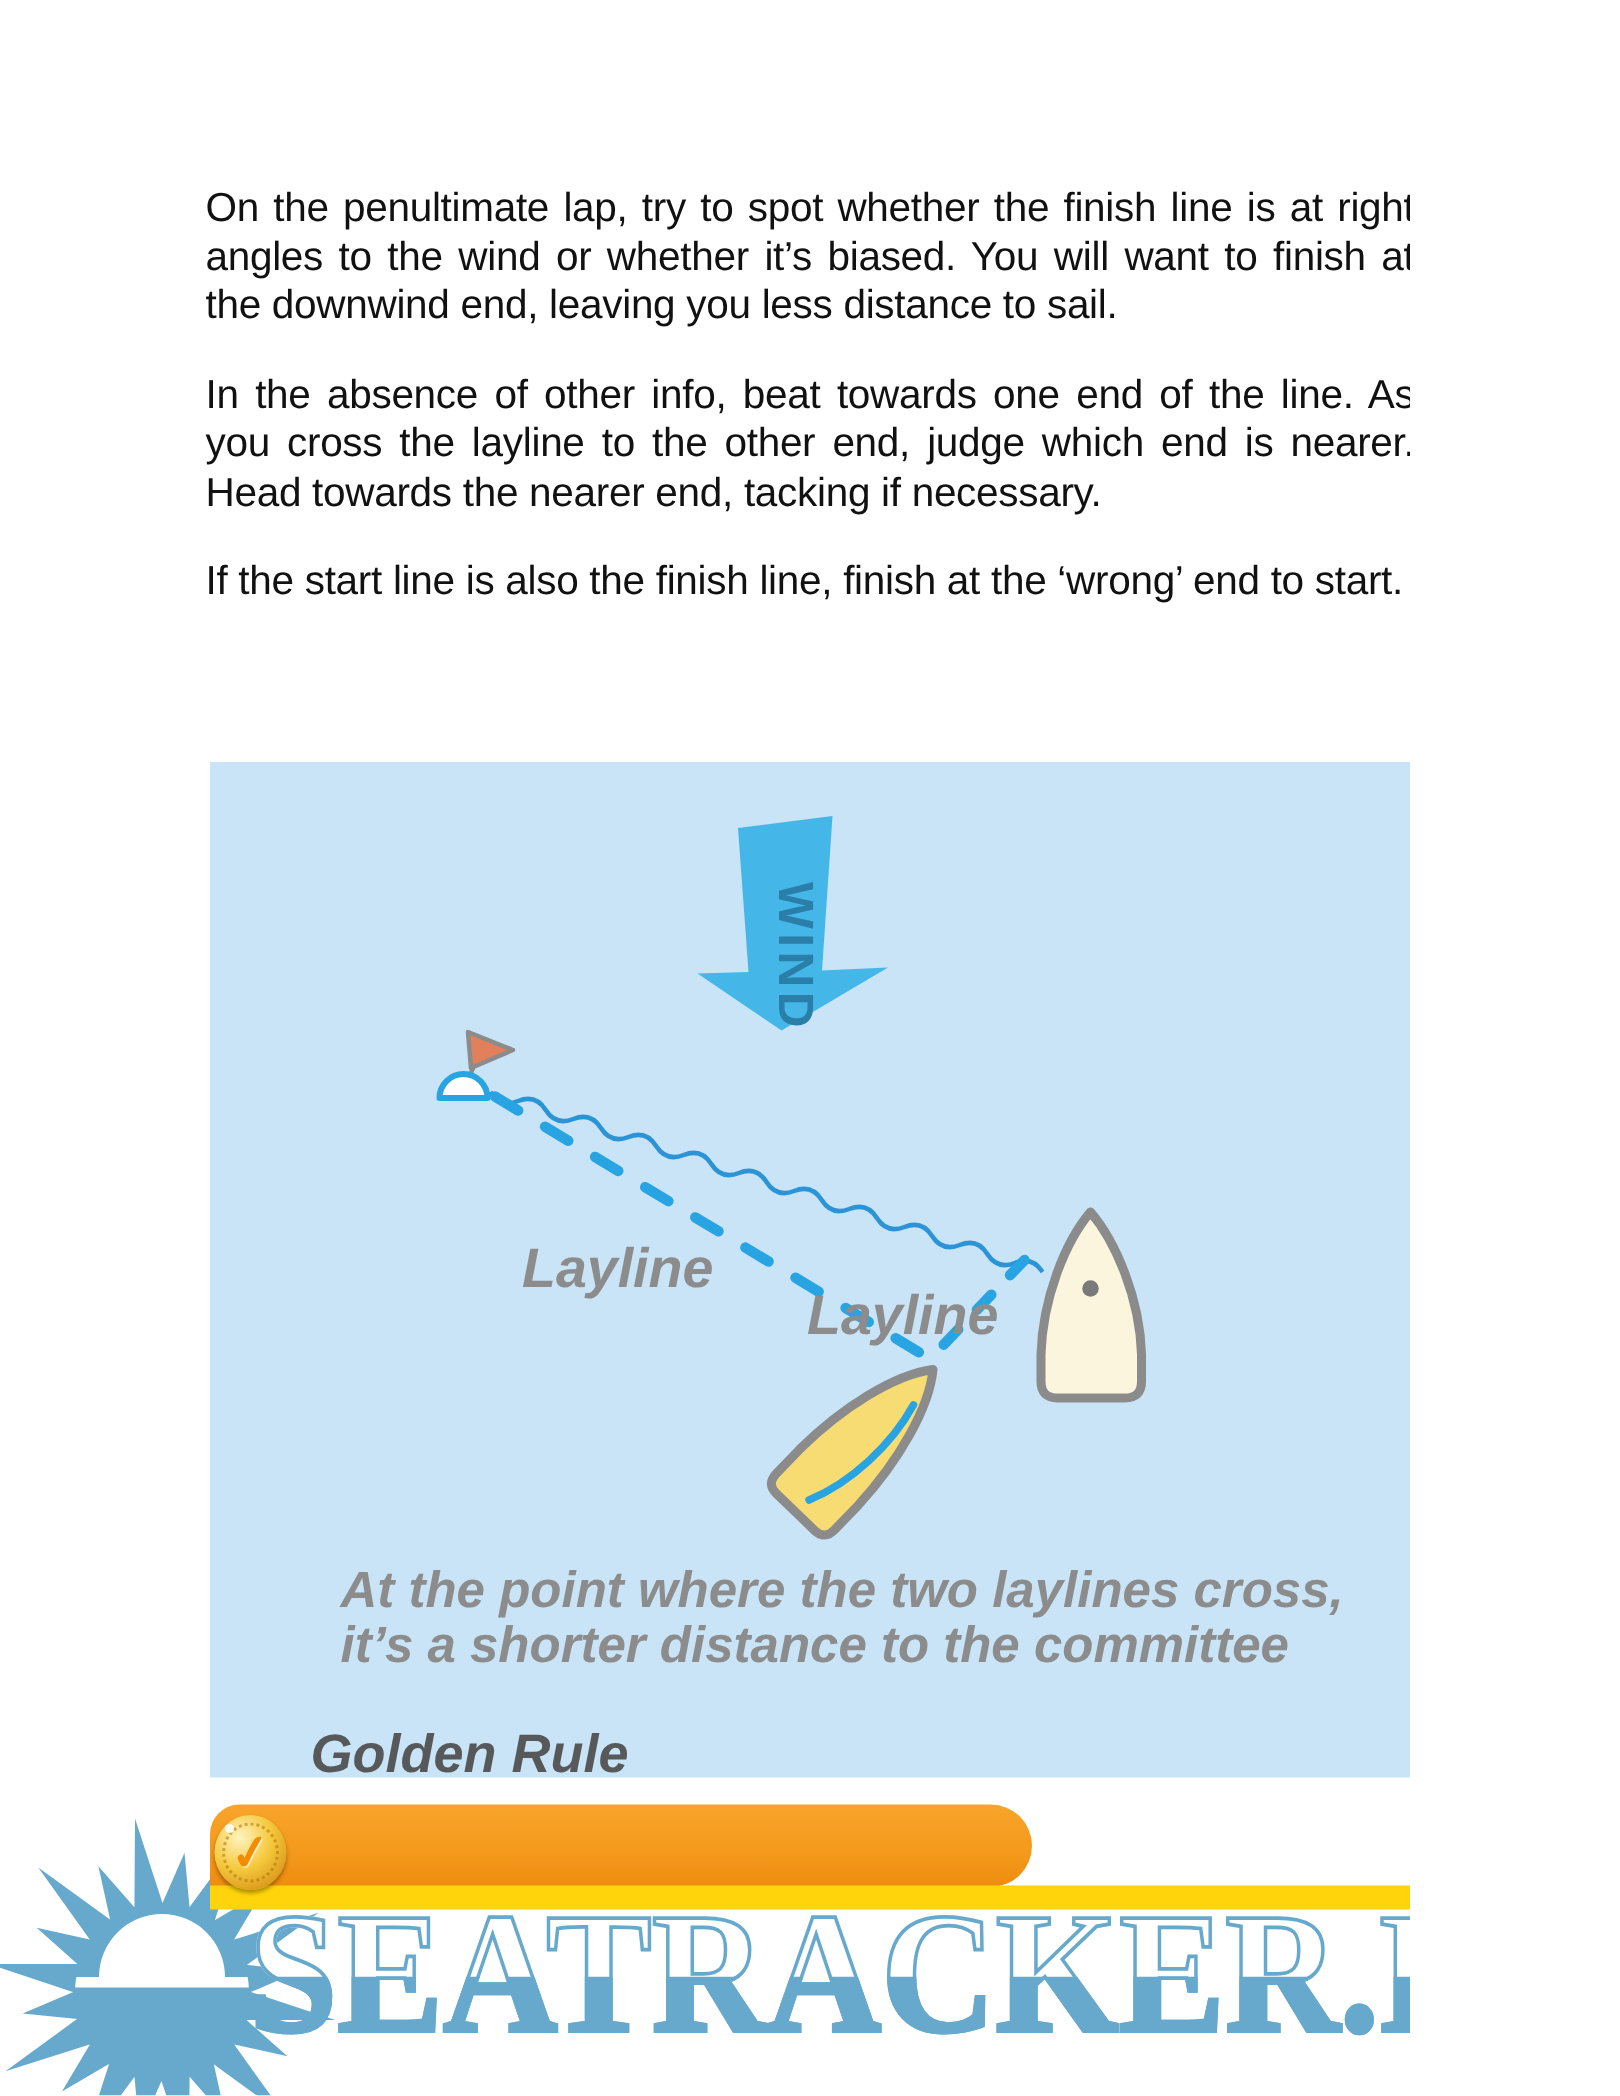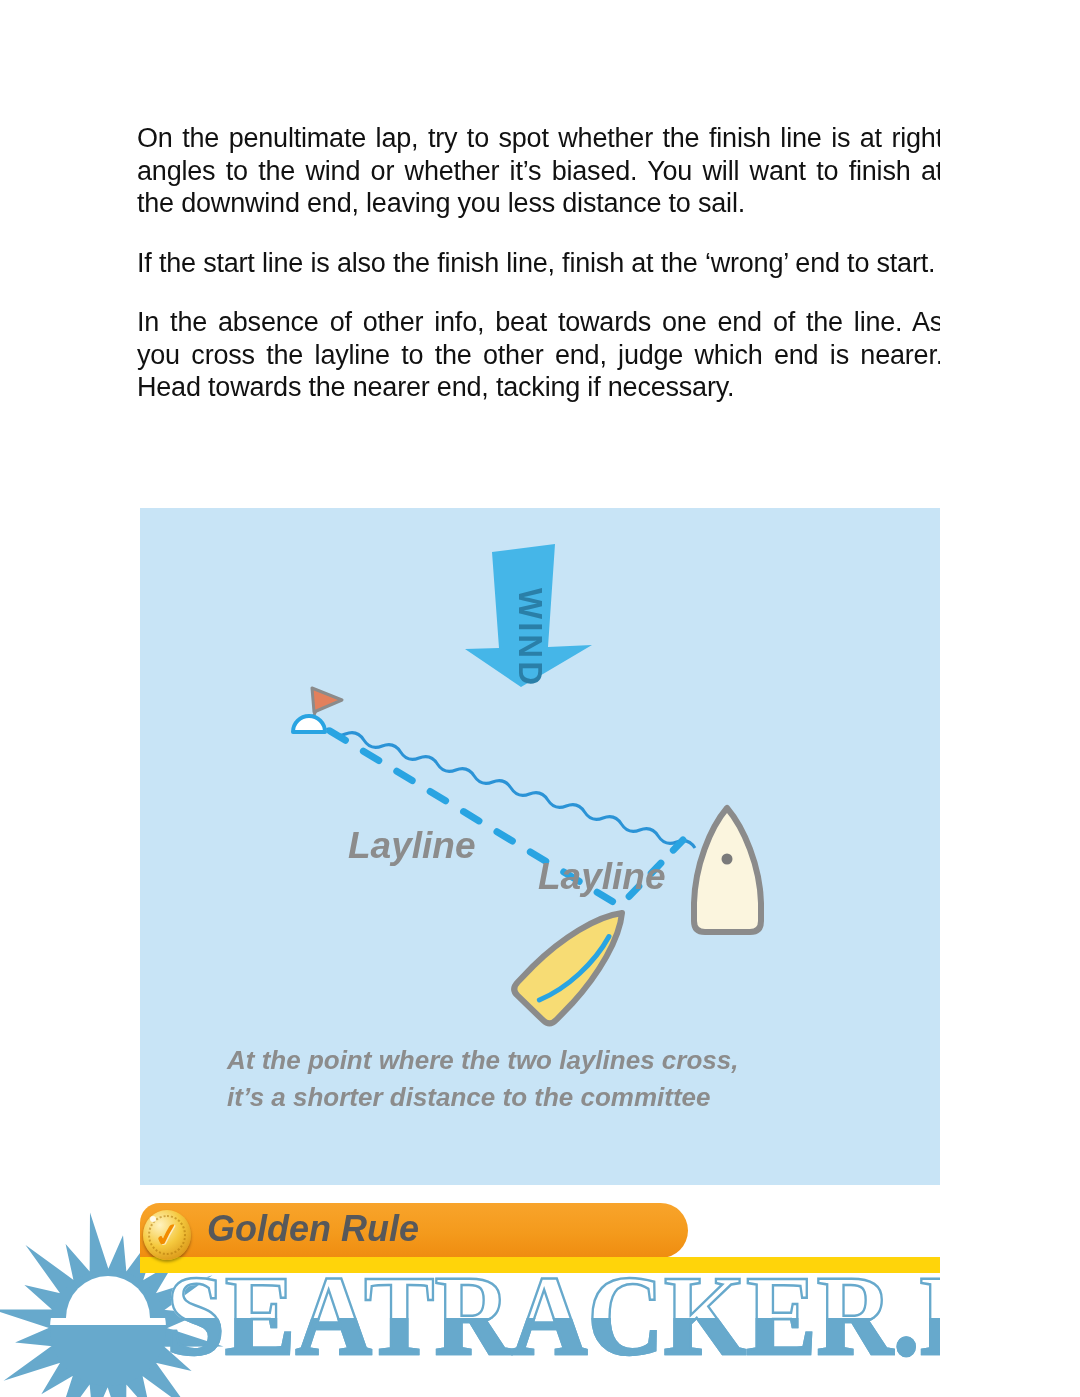--- a/index.html
+++ b/index.html
@@ -10,28 +10,28 @@
   .text-col{position:absolute;left:137px;top:122px;width:806px;}
   .text-col p{margin:0 0 27px 0;font-size:27px;line-height:32.5px;letter-spacing:-0.2px;
               color:#111111;text-align:justify;}
 
   
   .diagram{position:absolute;left:140px;top:508px;width:800px;height:677px;background:#C8E4F6;}
   .diagram svg{position:absolute;left:0;top:0;}
   .svg-label{font:italic bold 37px "Liberation Sans",sans-serif;fill:#8C8C8C;}
   .wind-text{font:bold 33px "Liberation Sans",sans-serif;fill:#2A7FA8;letter-spacing:3px;}
   .caption{position:absolute;left:87px;top:534px;font-weight:bold;font-style:italic;
-           font-size:26px;line-height:37px;color:#8C8C8C;}
+           font-size:34px;line-height:37px;color:#8C8C8C;}
 
   
   .gr-banner{position:absolute;left:140px;top:1203px;width:548px;height:55px;
              background:linear-gradient(180deg,#F8A42B 0%,#F49A1C 55%,#EF8C10 100%);
              border-radius:20px 28px 28px 0;}
   .gr-strip{position:absolute;left:140px;top:1257px;width:818px;height:16px;background:#FFD40A;}
-  .gr-title{position:absolute;left:207px;top:1208px;font-style:italic;font-weight:bold;
+  .gr-title{position:absolute;left:207px;top:1148px;font-style:italic;font-weight:bold;
             font-size:36px;color:#57585A;}
   .medallion{position:absolute;left:143px;top:1210px;width:48px;height:50px;border-radius:50%;
              background:radial-gradient(circle at 35% 30%,#FFF3C0 0%,#F5C93E 45%,#DFA01F 75%,#C9880F 100%);
              box-shadow:0 2px 3px rgba(0,0,0,0.35);}
   .medallion::before{content:"";position:absolute;inset:5px;border-radius:50%;
              border:2px dotted rgba(175,118,10,0.55);}
   .medallion::after{content:"";position:absolute;left:7px;top:6px;width:6px;height:6px;
              border-radius:50%;background:rgba(255,255,255,0.85);}
   .medallion span{position:absolute;left:0;right:0;top:6px;text-align:center;color:#F28C00;
              font-size:32px;font-weight:bold;transform:rotate(-8deg);
@@ -46,22 +46,22 @@
              -webkit-background-clip:text;background-clip:text;color:transparent;
              -webkit-text-stroke:2.5px #67A9CC;}
 </style>
 </head>
 <body>
 
 <div class="page">
 
   <div class="text-col">
     <p>On the penultimate lap, try to spot whether the finish line is at right angles to the wind or whether it’s biased. You will want to finish at the downwind end, leaving you less distance to sail.</p>
+    <p>In the absence of other info, beat towards one end of the line. As you cross the layline to the other end, judge which end is nearer. Head towards the nearer end, tacking if necessary.</p>
     <p>If the start line is also the finish line, finish at the ‘wrong’ end to start.</p>
-    <p>In the absence of other info, beat towards one end of the line. As you cross the layline to the other end, judge which end is nearer. Head towards the nearer end, tacking if necessary.</p>
   </div>
 
   <div class="diagram">
     <svg width="800" height="677" viewBox="0 0 800 677">
 
       <polygon points="352,44 415,36 408,139 452,137 381,179 325,141 359,140" fill="#45B6E8"></polygon>
       <text class="wind-text" transform="translate(379,80) rotate(90)">WIND</text>
 
       <path d="M187,220 q6.7,10.6 18.4,6 q11.7,-4.6 18.4,6 q6.7,10.6 18.4,6 q11.7,-4.6 18.4,6 q6.7,10.6 18.4,6 q11.7,-4.6 18.4,6 q6.7,10.6 18.4,6 q11.7,-4.6 18.4,6 q6.7,10.6 18.4,6 q11.7,-4.6 18.4,6 q6.7,10.6 18.4,6 q11.7,-4.6 18.4,6 q6.7,10.6 18.4,6 q11.7,-4.6 18.4,6 q6.7,10.6 18.4,6 q11.7,-4.6 18.4,6 q6.7,10.6 18.4,6 q11.7,-4.6 18.4,6 q6.7,10.6 18.4,6 q11.7,-4.6 18.4,6" fill="none" stroke="#2B93D6" stroke-width="3"></path>
 

